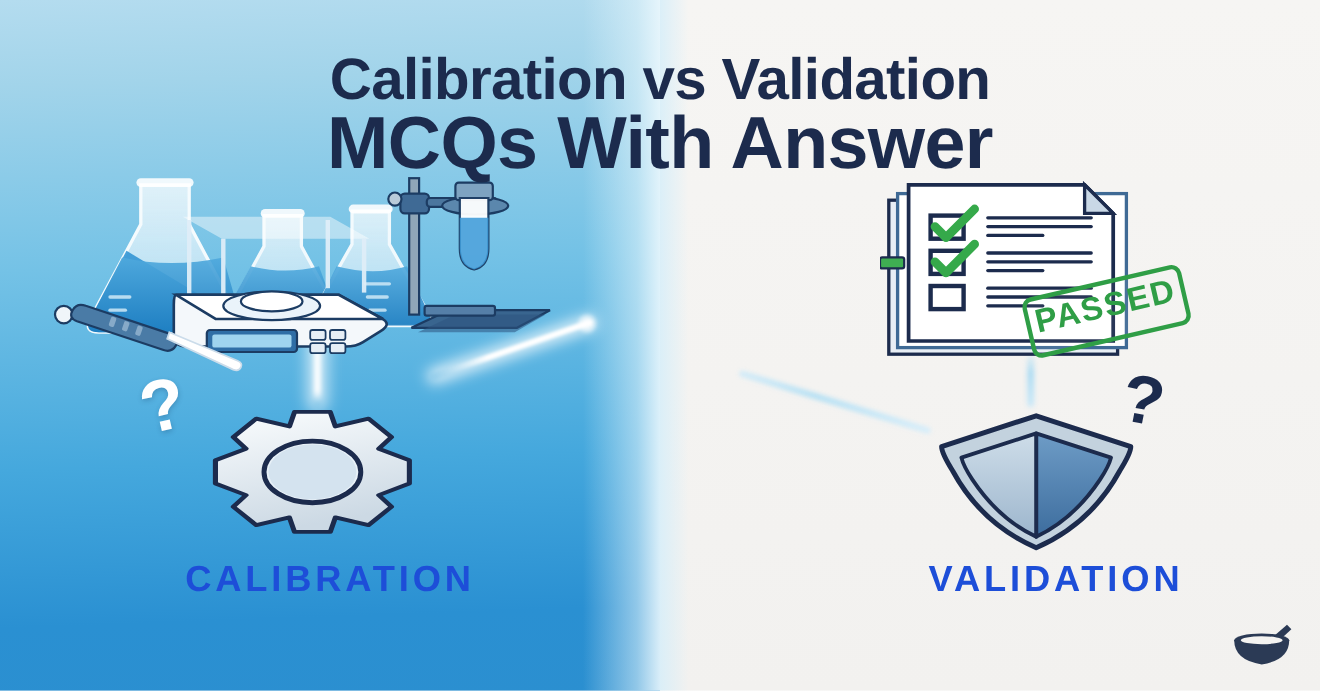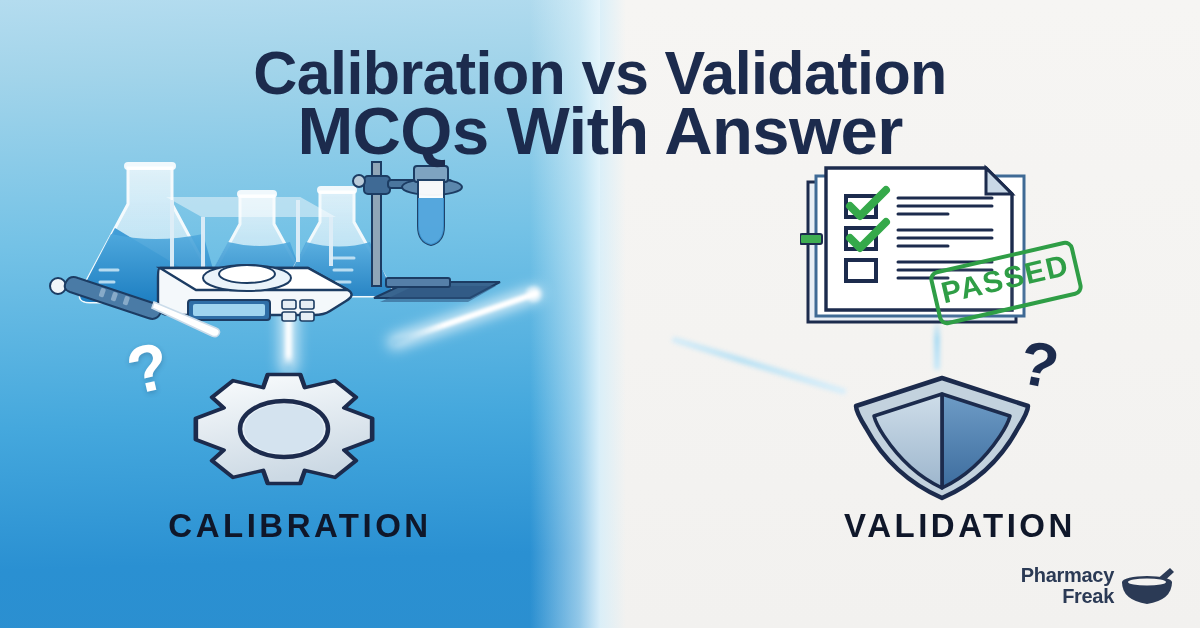--- a/index.html
+++ b/index.html
@@ -50,21 +50,21 @@
     position: absolute;
     left: 0; top: 44px;
     width: 1200px;
     text-align: center;
     z-index: 40;
   }
   .title-line {
     display: block;
     color: #1c2b4d;
     font-weight: 700;
-    font-size: 61px;
+    font-size: 53px;
     line-height: 58px;
     letter-spacing: -0.6px;
   }
   .title-line.l2 { font-size: 67px; }
 
   
   .beam {
     position: absolute;
     z-index: 12;
     pointer-events: none;
@@ -182,21 +182,21 @@
     font-weight: 700;
     line-height: 70px;
     text-align: center;
     transform: rotate(11deg);
   }
 
   
   .caption {
     position: absolute;
     top: 506px;
-    color: #0f172a;
+    color: #1d4ed8;
     font-size: 33px;
     font-weight: 700;
     letter-spacing: 3.5px;
     line-height: 40px;
     text-align: center;
     z-index: 30;
   }
   .caption-left  { left: 60px;  width: 480px; }
   .caption-right { left: 720px; width: 480px; }
 
@@ -426,24 +426,20 @@
       <path d="M100 22 v94" stroke="#1c2b4d" stroke-width="2.5"></path>
     </svg>
   </div>
 
   <div class="qmark-right">?</div>
 
   <div class="caption caption-left">CALIBRATION</div>
   <div class="caption caption-right">VALIDATION</div>
 
   <div class="logo">
-    <div class="logo-text">
-      <span>Pharmacy</span>
-      <span>Freak</span>
-    </div>
     <svg class="logo-mark" viewBox="0 0 56 44">
       <path d="M50 4 L54 8 L26 34 L20 30 Z" fill="#2b3a55"></path>
       <path d="M2 18 h50 q0 18 -25 22 Q2 36 2 18 Z" fill="#2b3a55"></path>
       <ellipse cx="27" cy="18" rx="25" ry="6" fill="#2b3a55"></ellipse>
       <ellipse cx="27" cy="18" rx="19" ry="3.6" fill="#f4f3f1"></ellipse>
     </svg>
   </div>
 
 </div>
 

